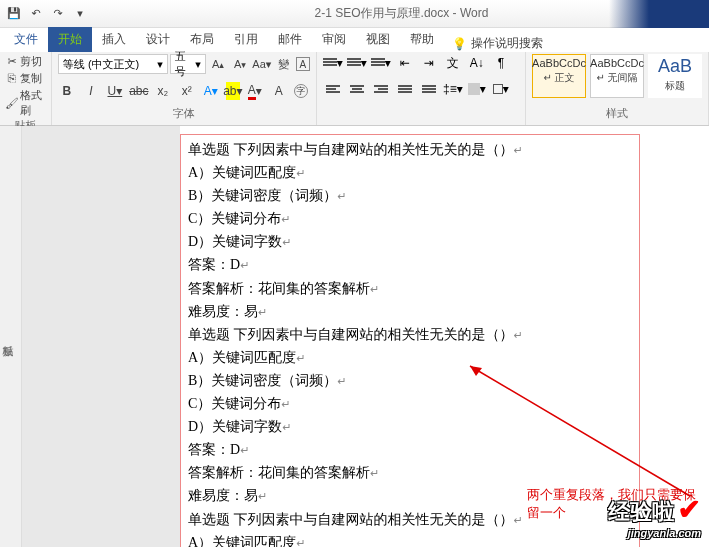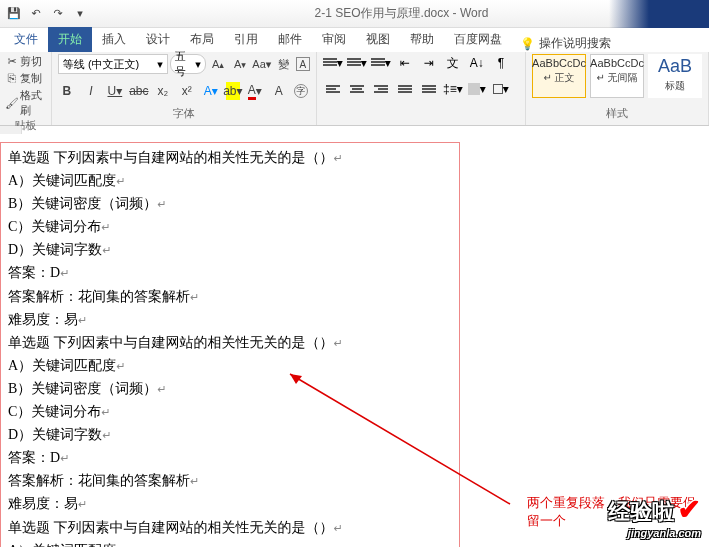--- a/index.html
+++ b/index.html
@@ -5,57 +5,57 @@
 * { margin: 0; padding: 0; box-sizing: border-box; }
 body { font-family: "Microsoft YaHei", "SimSun", sans-serif; font-size: 12px; background: #fff; width: 709px; height: 547px; overflow: hidden; position: relative; }
 .titlebar { height: 28px; background: linear-gradient(#fff, #f0f0f0); display: flex; align-items: center; border-bottom: 1px solid #ddd; }
 .qat { display: flex; gap: 6px; padding: 0 6px; }
 .qat-icon { width: 16px; height: 16px; display: flex; align-items: center; justify-content: center; color: #444; font-size: 11px; }
 .title-text { flex: 1; text-align: center; color: #666; font-size: 12px; }
 .dark-region { position: absolute; right: 0; top: 0; width: 100px; height: 28px; background: linear-gradient(to right, transparent, #1a3a7a 40%); }
 
 .ribbon-tabs { height: 24px; background: #fff; display: flex; align-items: flex-end; padding-left: 4px; }
 .tab { padding: 4px 10px; color: #444; cursor: pointer; font-size: 12px; }
-.tab.active { background: #2b579a; color: #86efac; }
+.tab.active { background: #2b579a; color: #84cc16; }
 .tab-extra { display: flex; align-items: center; margin-left: 8px; gap: 12px; color: #444; }
 .tell-me { display: flex; align-items: center; gap: 4px; }
 
 .ribbon { height: 74px; background: #f3f3f3; border-bottom: 1px solid #ccc; display: flex; }
 .ribbon-group { border-right: 1px solid #ddd; padding: 2px 6px; display: flex; flex-direction: column; }
 .group-body { flex: 1; display: flex; align-items: flex-start; gap: 4px; }
 .group-label { text-align: center; color: #666; font-size: 11px; padding-bottom: 2px; }
 
 .clip-group { width: 56px; }
 .clip-col { display: flex; flex-direction: column; gap: 2px; font-size: 11px; color: #444; }
 .clip-item { display: flex; align-items: center; gap: 2px; }
 .clip-icon { width: 12px; height: 12px; display: inline-flex; align-items: center; justify-content: center; }
 
 .font-group { width: 270px; }
 .font-row1 { display: flex; gap: 2px; align-items: center; margin-bottom: 4px; }
 .font-sel { border: 1px solid #ccc; background: #fff; padding: 1px 4px; font-size: 11px; height: 20px; display: flex; align-items: center; }
 .font-name { width: 110px; }
-.font-size { width: 36px; border-radius: 9px; }
+.font-size { width: 36px; }
 .font-btn { width: 20px; height: 20px; display: flex; align-items: center; justify-content: center; font-size: 11px; color: #444; }
 .font-row2 { display: flex; gap: 6px; align-items: center; }
 .fmt-btn { width: 18px; height: 18px; display: flex; align-items: center; justify-content: center; font-size: 12px; color: #444; }
 .bold { font-weight: bold; }
 .italic { font-style: italic; }
 .underline { text-decoration: underline; }
 
 .para-group { width: 230px; }
 .para-row { display: flex; gap: 4px; align-items: center; margin-bottom: 4px; }
 .para-btn { width: 20px; height: 18px; display: flex; align-items: center; justify-content: center; }
 
 .styles-group { flex: 1; }
 .style-box { border: 1px solid #ccc; background: #fff; width: 54px; height: 44px; display: flex; flex-direction: column; align-items: center; font-size: 10px; padding: 2px; }
 .style-sample { font-size: 11px; color: #333; margin-bottom: 2px; text-align: right; }
 .style-name-sm { font-size: 10px; color: #444; }
 .style-box.sel { border: 1px solid #f0b000; background: #fff7e0; }
 
-.doc-area { display: flex; height: calc(547px - 28px - 24px - 74px); flex-direction: column; }
+.doc-area { display: flex; height: calc(547px - 28px - 24px - 74px); }
 .left-pane { width: 22px; background: #f0f0f0; border-right: 1px solid #ddd; display: flex; align-items: flex-end; justify-content: center; color: #666; font-size: 11px; writing-mode: vertical-rl; padding: 4px 0; }
 .ruler-space { width: 158px; background: #e8e8e8; }
 .page { flex: 1; background: #fff; position: relative; overflow: hidden; }
 .selection-box { position: absolute; left: 0; top: 8px; width: 460px; height: 420px; border: 1px solid #e88; }
 .doc-content { padding: 12px 8px; font-family: SimSun, serif; font-size: 14px; line-height: 1.65; color: #000; }
 .doc-line { white-space: nowrap; }
 .pmark { color: #888; font-size: 11px; }
 
 .annotation { position: absolute; right: 12px; top: 360px; width: 170px; color: #d00; font-size: 13px; line-height: 1.4; }
 .arrow { position: absolute; }
@@ -87,21 +87,20 @@
   <div class="tab" style="color:#2b579a">文件</div>
   <div class="tab active">开始</div>
   <div class="tab">插入</div>
   <div class="tab">设计</div>
   <div class="tab">布局</div>
   <div class="tab">引用</div>
   <div class="tab">邮件</div>
   <div class="tab">审阅</div>
   <div class="tab">视图</div>
   <div class="tab">帮助</div>
-  <div class="tab">百度网盘</div>
   <div class="tab-extra">
     <span class="tell-me">
       <span>💡</span>
       <span>操作说明搜索</span>
     </span>
   </div>
 </div>
 
 <div class="ribbon">
 

